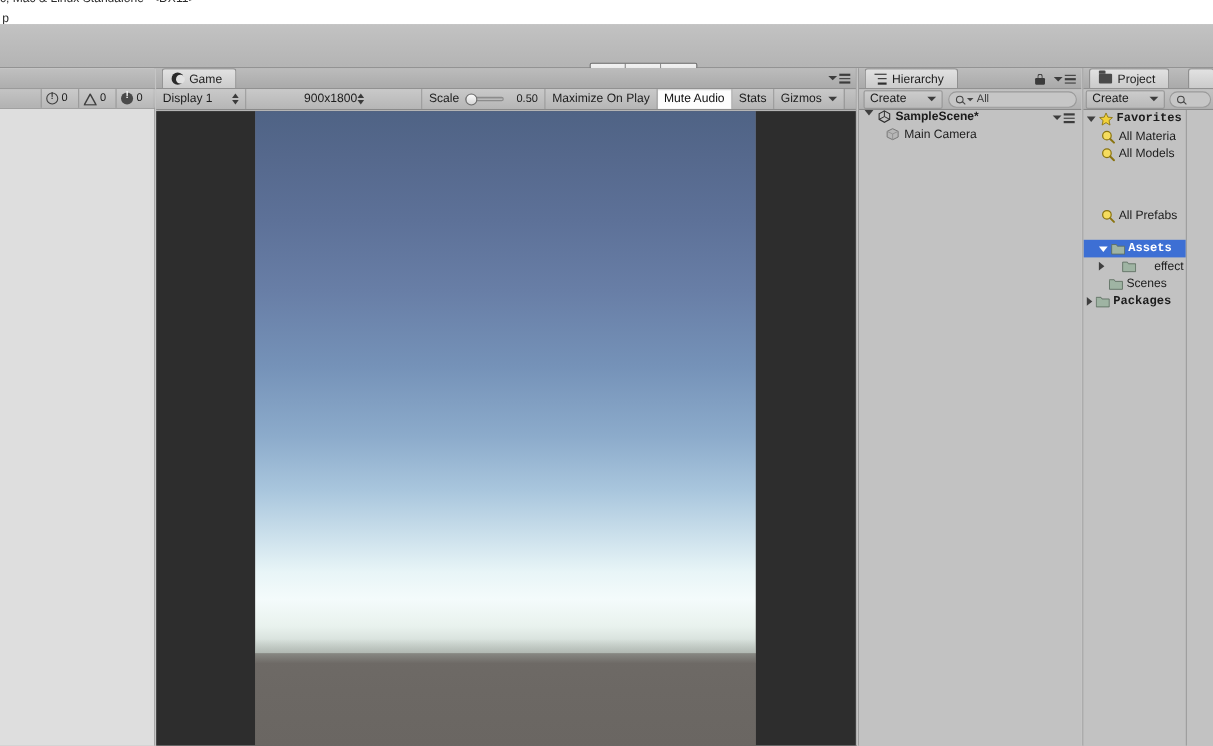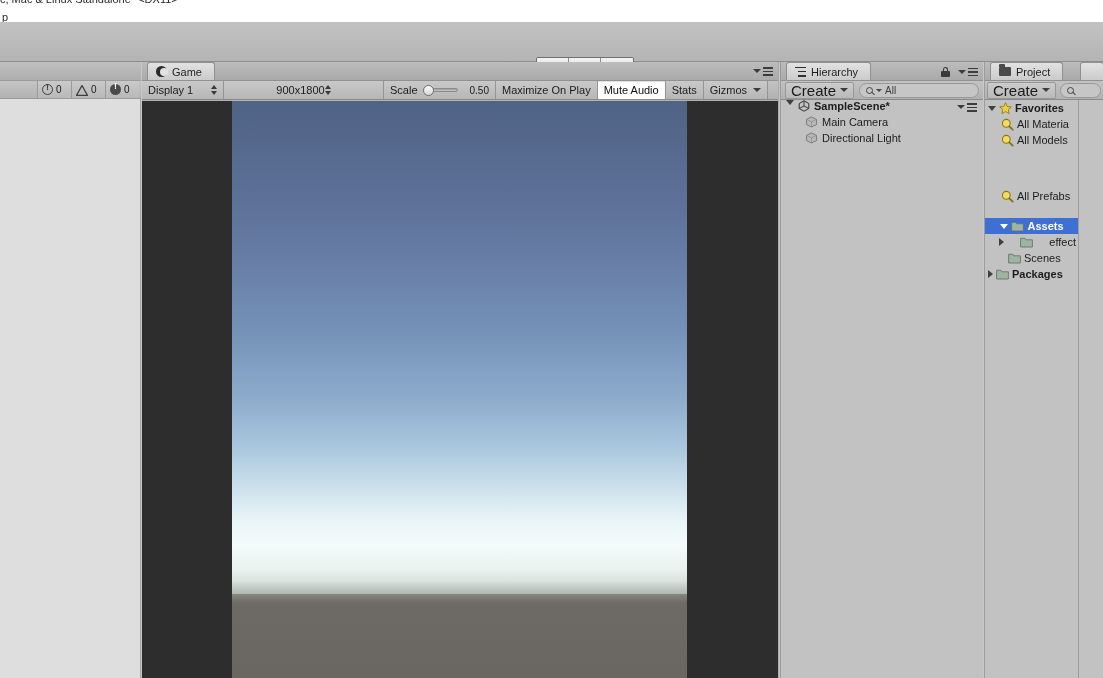--- a/index.html
+++ b/index.html
@@ -256,24 +256,24 @@
   .lock-icon .shackle { position: absolute; left: 2px; top: 0; width: 5px; height: 5px;
     border: 1.5px solid #3a3a3a; border-bottom: none; border-radius: 3px 3px 0 0; }
 
   .hier-toolbar {
     position: absolute; left: 0; top: 18px; width: 100%; height: 20px;
     background: linear-gradient(#c3c3c3, #b1b1b1);
     border-top: 1px solid #919191; border-bottom: 1px solid #8a8a8a;
     display: flex; align-items: center; padding: 0 4px; gap: 5px;
   }
   .create-btn {
-    height: 17px; padding: 0 5px; display: flex; align-items: center; gap: 4px;
+    height: 17px; padding: 0 5px; display: flex; align-items: center; gap: 19px;
     background: linear-gradient(#cccccc, #b9b9b9);
     border: 1px solid #979797; border-radius: 2px;
-    font-size: 15px; cursor: pointer;
+    font-size: 11px; cursor: pointer;
   }
   .search-field {
     flex: 1; height: 15px; border-radius: 8px;
     background: #c6c6c6;
     border: 1px solid #9a9a9a;
     display: flex; align-items: center; gap: 3px; padding: 0 6px;
     font-size: 10px; color: #3b3b3b;
   }
   .mag {
     width: 7px; height: 7px; border: 1.3px solid #454545; border-radius: 50%;
@@ -344,21 +344,21 @@
     position: absolute; left: 0; top: -38px; width: 24px; height: 18px;
     background: linear-gradient(#e2e2e2, #cbcbcb);
     border: 1px solid #8f8f8f; border-bottom: none; border-radius: 3px 3px 0 0;
   }
   .p-row {
     height: 16px; display: flex; align-items: center; gap: 3px;
     font-size: 11px; color: #1c1c1c; cursor: pointer; white-space: nowrap;
     position: relative; padding-right: 2px;
   }
   .p-row.sel { background: #3d6fd4; color: #ffffff; justify-content: center; }
-  .p-row.bold { font-weight: bold; }
+  .p-row.bold { font-weight: bold; font-family: Liberation Mono, monospace; }
   .ico-star {
     width: 13px; height: 13px; flex: none;
   }
   .ico-search-y { width: 13px; height: 13px; flex: none; }
   .ico-folder {
     width: 13px; height: 11px; flex: none; position: relative;
   }
 
   
   .splitter {
@@ -547,29 +547,20 @@
       <div class="h-row" style="padding-left:24px;">
         <span class="ico-cube">
           <svg width="13" height="12" viewBox="0 0 13 12">
             <path d="M6.5 1 L11.5 3.4 L11.5 8.6 L6.5 11 L1.5 8.6 L1.5 3.4 Z" fill="#b7b7b7" stroke="#767676" stroke-width="0.9"></path>
             <path d="M1.5 3.4 L6.5 5.8 L11.5 3.4 M6.5 5.8 L6.5 11" fill="none" stroke="#8e8e8e" stroke-width="0.8"></path>
           </svg>
         </span>
         <span>Main Camera</span>
       </div>
 
-      <div class="h-row" style="padding-left:24px;">
-        <span class="ico-cube">
-          <svg width="13" height="12" viewBox="0 0 13 12">
-            <path d="M6.5 1 L11.5 3.4 L11.5 8.6 L6.5 11 L1.5 8.6 L1.5 3.4 Z" fill="#b7b7b7" stroke="#767676" stroke-width="0.9"></path>
-            <path d="M1.5 3.4 L6.5 5.8 L11.5 3.4 M6.5 5.8 L6.5 11" fill="none" stroke="#8e8e8e" stroke-width="0.8"></path>
-          </svg>
-        </span>
-        <span>Directional Light</span>
-      </div>
 
     </div>
   </div>
 
   <div class="proj-dock">
 
     <div class="proj-tabrow">
       <div class="tab">
         <span class="ico-folder-tab"></span>
         <span>Project</span>

